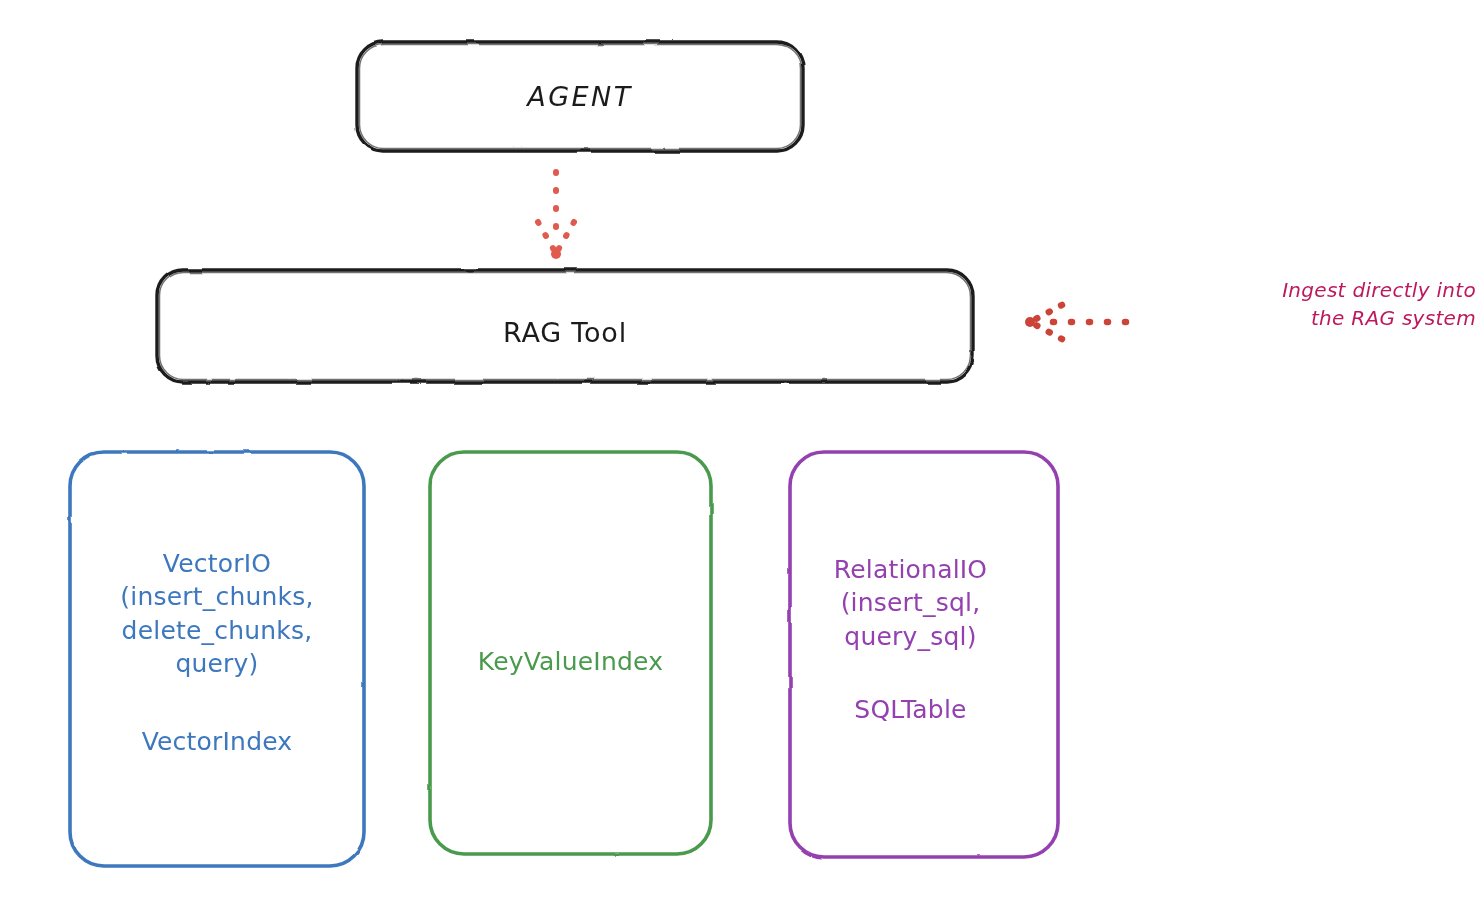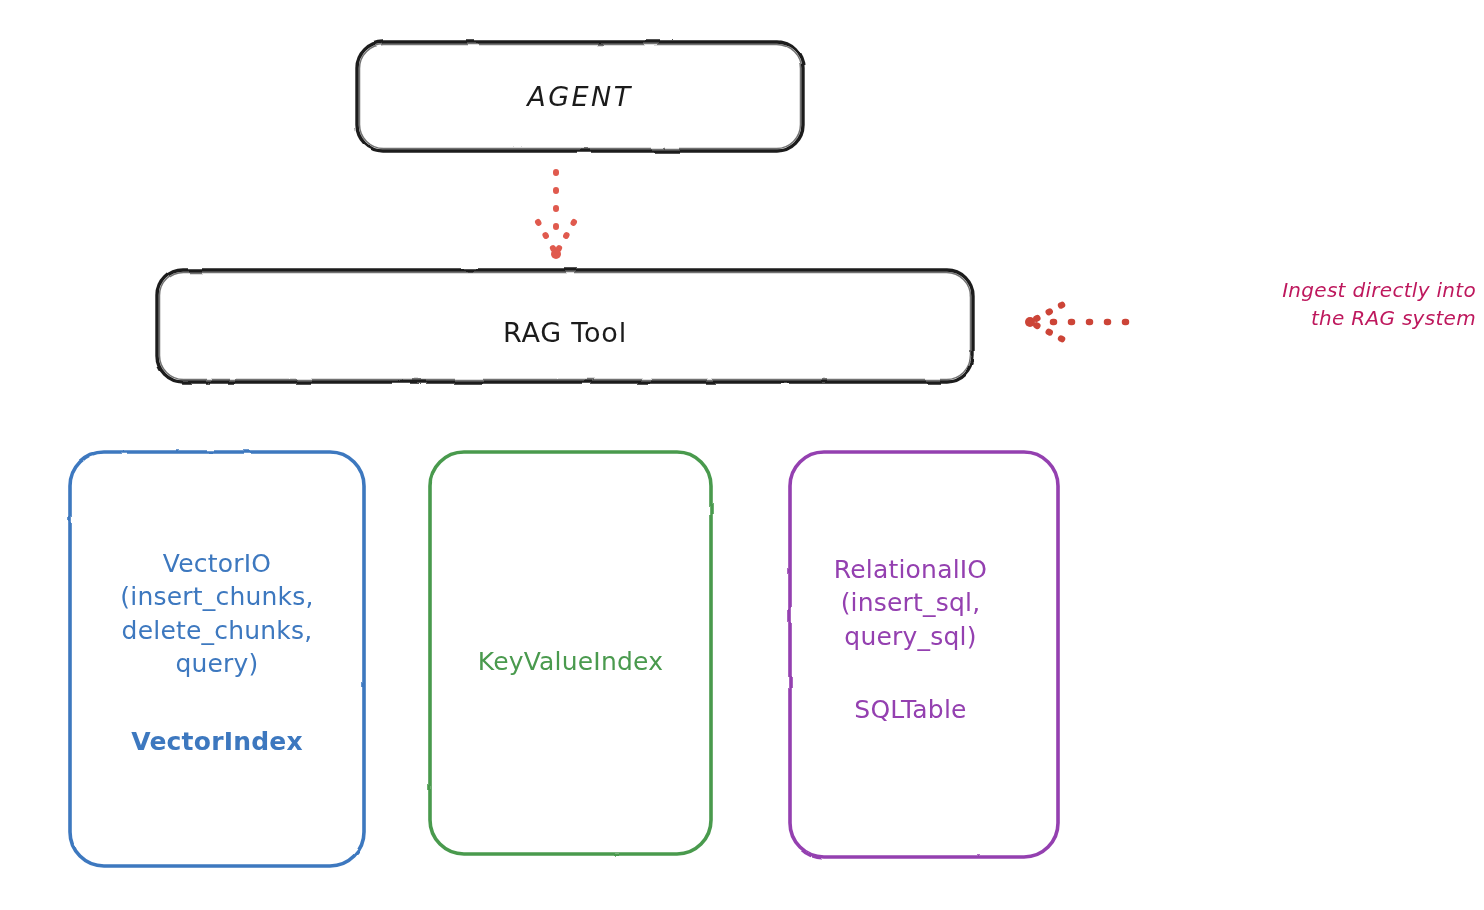--- a/index.html
+++ b/index.html
@@ -105,21 +105,21 @@
   .store-stack {
     display: flex;
     flex-direction: column;
     align-items: center;
     justify-content: flex-end;
     width: 100%;
     padding: 0 6px;
     box-sizing: border-box;
   }
   #vector-io-node .store-stack { transform: translateY(-8px); }
-  #vector-io-node .store-sublabel { margin-top: 46px; font-weight: bold; }
+  #vector-io-node .store-sublabel { margin-top: 46px; }
   #key-value-io-node .store-stack { transform: translateY(-10px); }
   #key-value-io-node .store-sublabel { margin-top: 36px; }
   #relational-io-node .store-stack { transform: translateY(-16px); }
   #relational-io-node .store-sublabel { margin-top: 42px; }
 
   .c-blue   { color: #3d78bf; }
   .c-green  { color: #4a9a4e; }
   .c-purple { color: #9440b0; }
 
   

